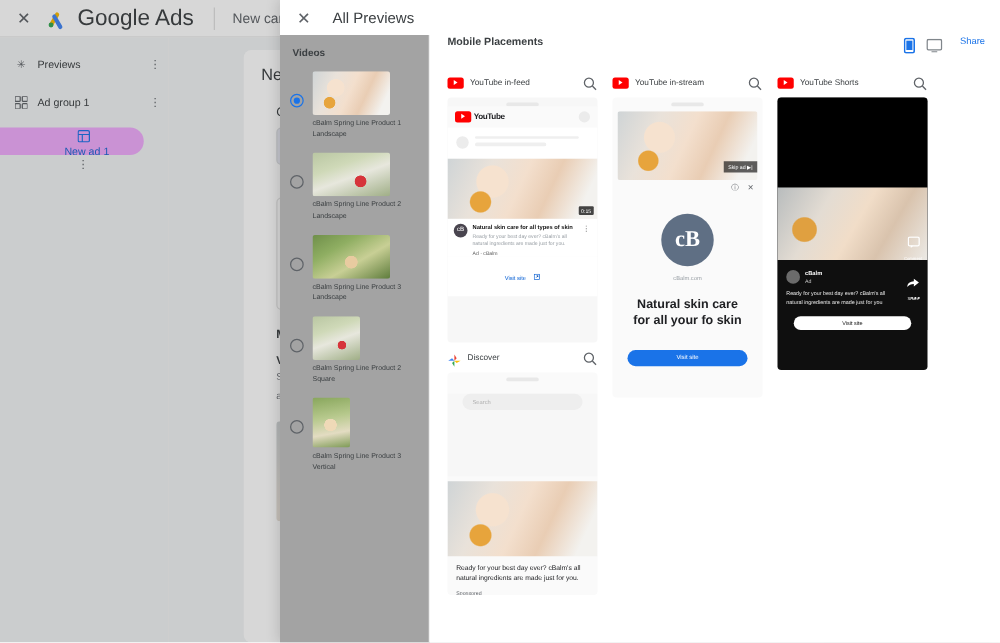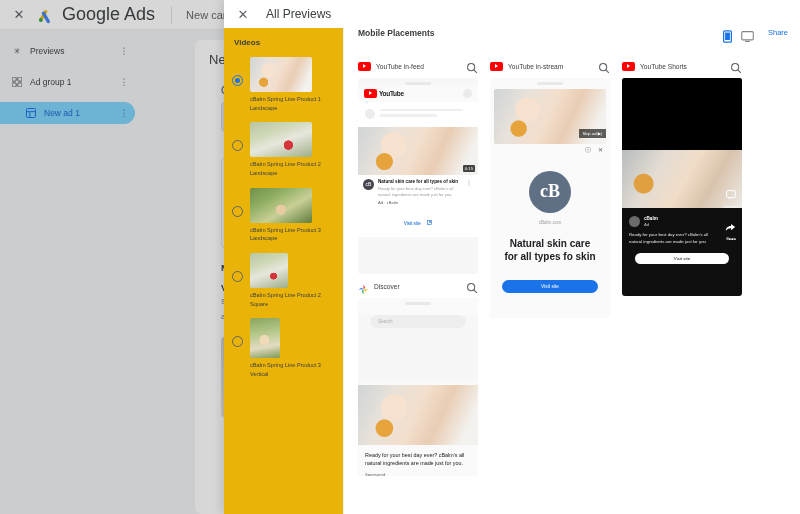--- a/index.html
+++ b/index.html
@@ -32,21 +32,21 @@
   }
   .nav-item {
     display: flex; align-items: center; height: 22px; padding: 0 6px 0 10px;
     font-size: 8.5px; color: #3c4043; margin-bottom: 9px; cursor: pointer;
   }
   .nav-item .nic { width: 14px; flex: 0 0 14px; display: flex; align-items: center; justify-content: center; color: #5f6368; }
   .nav-item .nlabel { flex: 1; margin-left: 6px; }
   .nav-item .ndots { font-size: 9px; color: #5f6368; letter-spacing: 0; width: 10px; text-align: center; }
   .nav-sub { padding-left: 24px; }
   .nav-sub.active {
-    background: #7dd3fc; border-radius: 0 11px 11px 0; margin-right: 0; color: #1967d2;
+    background: #f0abfc; border-radius: 0 11px 11px 0; margin-right: 20px; color: #1967d2; flex-direction: column;
   }
   .nav-sub.active .nic { color: #1a73e8; }
 
   .bg-main {
     position: absolute; top: 30px; left: 135px; right: 0; bottom: 0;
     background: #f1f3f4;
   }
   .bg-card {
     position: absolute; left: 60px; top: 10px; width: 470px; bottom: 0;
     background: #fff; border-radius: 6px;
@@ -81,21 +81,21 @@
   .dlg-close {
     width: 26px; height: 26px; display: flex; align-items: center; justify-content: center;
     color: #5f6368; font-size: 13px; margin-left: 6px; cursor: pointer; border-radius: 50%;
   }
   .dlg-title { font-size: 12px; color: #3c4043; margin-left: 10px; }
 
   .dlg-body { flex: 1; display: flex; min-height: 0; }
 
   
   .videos-col {
-    width: 120px; flex: 0 0 120px; background: #eab308;
+    width: 120px; flex: 0 0 120px; background: #a3a3a3;
     border-right: 1px solid #f0f0f0; padding: 10px 8px 0 8px;
     overflow: hidden;
   }
   .videos-label { font-size: 8px; color: #3c4043; margin-bottom: 10px; margin-left: 2px; font-weight: bold; }
   .vrow { display: flex; align-items: flex-start; margin-bottom: 10px; }
   .radio {
     width: 11px; height: 11px; flex: 0 0 11px; border-radius: 50%;
     border: 1.3px solid #5f6368; margin-top: 18px; cursor: pointer; position: relative;
   }
   .radio.sel { border-color: #1a73e8; }
@@ -469,21 +469,21 @@
                 </div>
               </div>
               <div class="istream-ctrl">
                 <span>ⓘ</span>
                 <span>✕</span>
               </div>
               <div class="brand-wrap">
                 <div class="brand-circle">cB</div>
                 <div class="brand-url">cBalm.com</div>
               </div>
-              <div class="brand-h">Natural skin care for all types fo skin</div>
+              <div class="brand-h">Natural skin care for all your fo skin</div>
               <div class="cta-btn">Visit site</div>
             </div>
           </div>
 
           <div class="pv-card" style="left:278px; top:4px; width:120px;">
             <div class="pv-head">
               <div class="pv-badge"></div>
               <div class="pv-name">YouTube Shorts</div>
               <div class="zoom-ic">
                 <svg width="12" height="12" viewBox="0 0 14 14">

